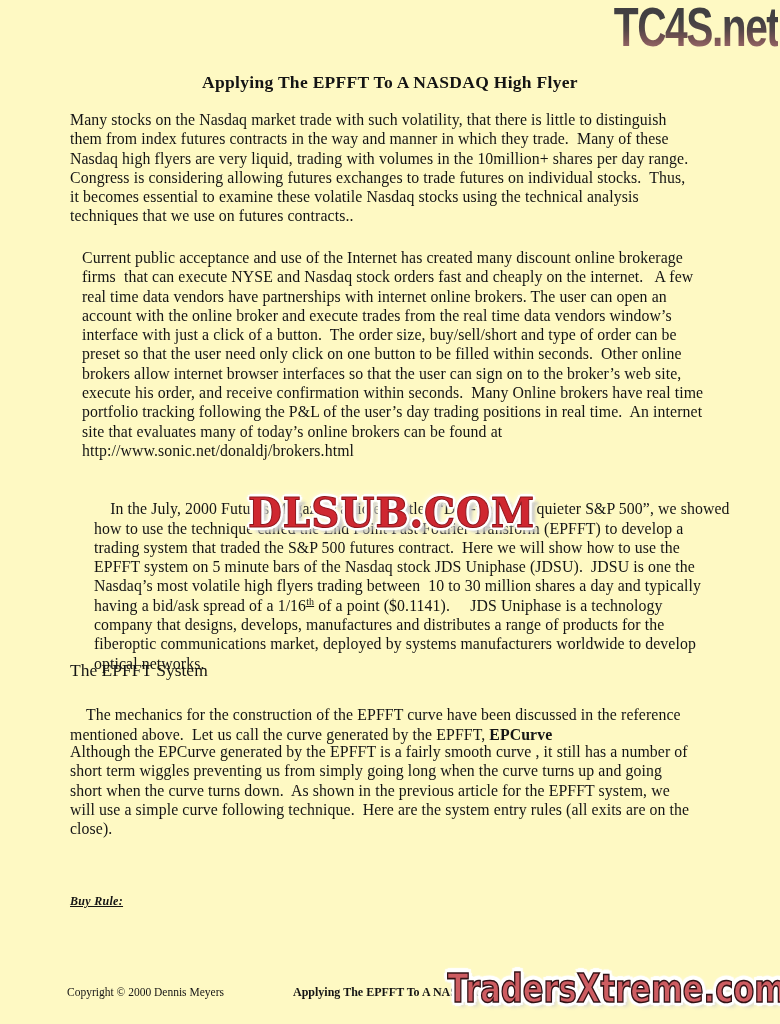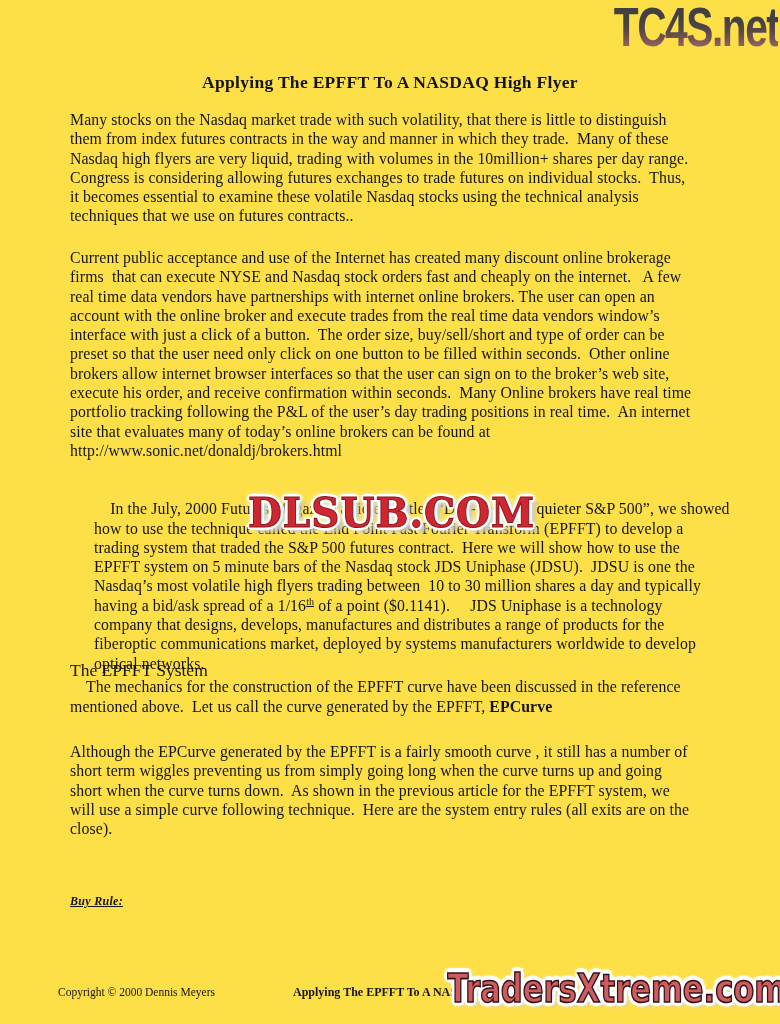--- a/index.html
+++ b/index.html
@@ -1,44 +1,44 @@
 <!DOCTYPE html>
 <html><head>
 <meta charset="utf-8">
 <style>
   html,body { margin:0; padding:0; background:#ffffff; }
   .page {
     position:relative; width:780px; height:1024px; overflow:hidden;
-    background:#fde047; color:#141414;
+    background:#fef9c3; color:#141414;
     font-family:"Liberation Serif","DejaVu Serif",serif;
   }
   .abs { position:absolute; }
   .para {
     left:70px; width:660px; font-size:15.8px; line-height:19.3px;
     white-space:pre; letter-spacing:0.1px;
   }
   .p1 { top:110px; }
-  .p2 { top:248px; }
+  .p2 { top:248px;margin-left:12px; }
   .p3 { top:480px;margin-left:24px; }
-  .p4 { top:658px; }
+  .p4 { top:686px; }
   .p5 { top:742px; }
   .article-title {
     top:72px; left:0; width:780px; text-align:center;
     font-weight:bold; font-size:17.5px; letter-spacing:0.3px;
   }
   .section-heading {
     top:660px; left:70px; font-weight:normal; font-size:17.5px;
   }
   .buy-rule {
     top:894px; left:70px; font-weight:bold; font-style:italic;
     text-decoration:underline; font-size:12px; letter-spacing:0.3px;
   }
   .sup { font-size:10px; vertical-align:6px; line-height:0;text-decoration:underline; }
   .b { font-weight:bold;margin-top:20px; }
-  .footer-copyright { top:986px; left:58px; font-size:11.5px; }
+  .footer-copyright { top:986px; left:67px; font-size:11.5px; }
   .footer-title { top:985px; left:293px; font-size:12px; font-weight:bold; white-space:pre; }
 
   
   .wm { z-index:5; }
   .wm-logo {
     top:2px; right:2px; display:inline-block;
     font-family:"Liberation Sans","DejaVu Sans",sans-serif;
     font-weight:bold; font-size:55px; line-height:0.92; letter-spacing:-2px;
     transform:scale(0.74,1); transform-origin:100% 0;
     background:linear-gradient(180deg,#3f3e40 0%,#434143 35%,#554748 55%,#7b5656 75%,#a06e6e 95%);

